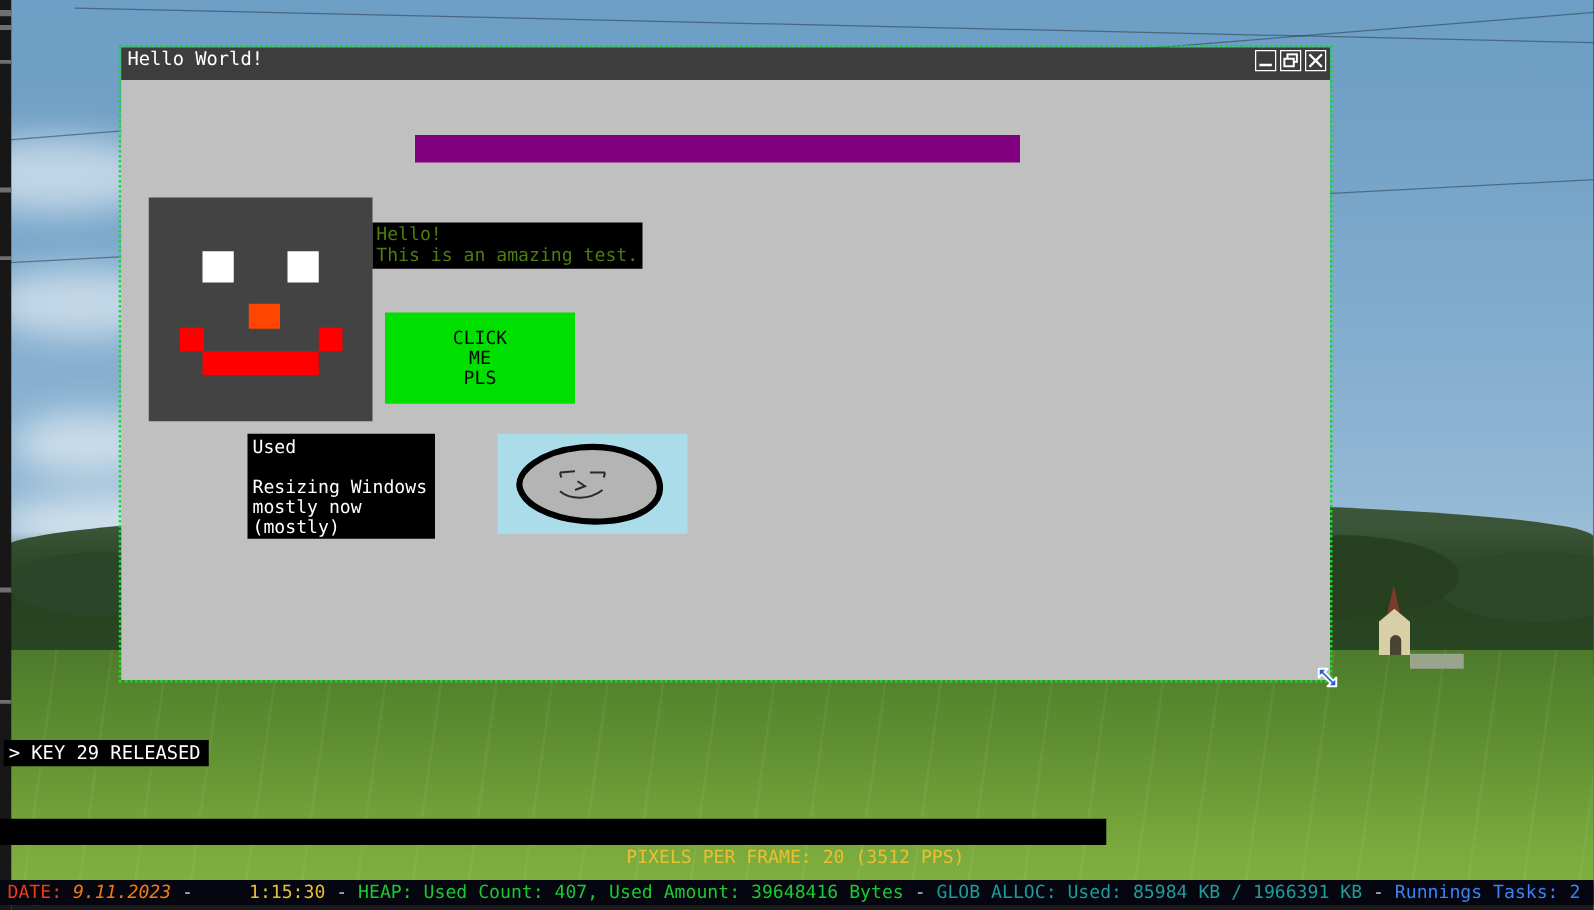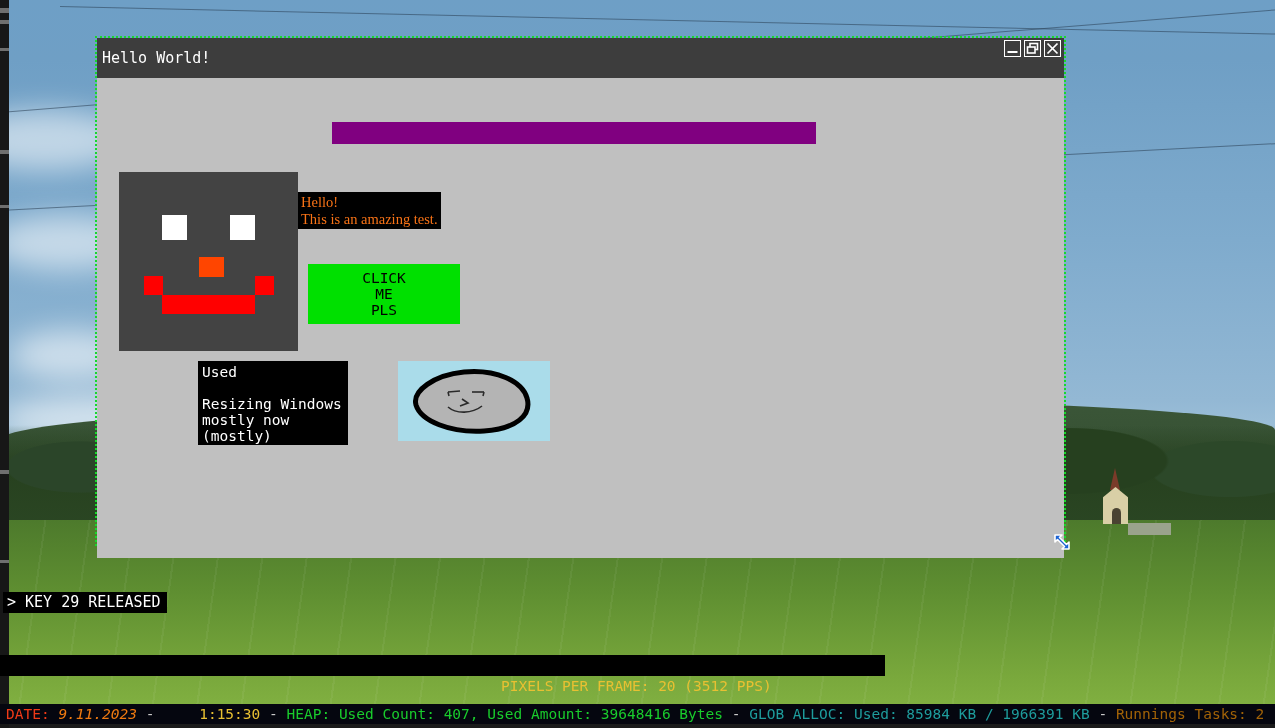--- a/index.html
+++ b/index.html
@@ -118,24 +118,23 @@
   #window {
     position: absolute;
     left: 95px; top: 36px;
     width: 971px; height: 510px;
     border: 2px dotted #17d92b;
     box-sizing: border-box;
     z-index: 10;
   }
   #titlebar {
     position: relative;
-    height: 40px;
+    height: 26px;
     background: #3d3d3d;
     display: flex;
-    align-items: center;
   }
   #window-title {
     color: #ffffff;
     font-size: 15px;
     letter-spacing: 0px;
     padding-left: 5px;
     white-space: pre;
   }
   #window-buttons {
     position: absolute;
@@ -188,31 +187,30 @@
   }
   .mouth-piece { position: absolute; background: #ff0000; }
   #mouth-left   { left: 25px;  top: 104px; width: 19px; height: 19px; }
   #mouth-right  { left: 136px; top: 104px; width: 19px; height: 19px; }
   #mouth-bottom { left: 43px;  top: 123px; width: 93px; height: 19px; }
 
   #hello-text-box {
     position: absolute;
     left: 201px; top: 114px;
     background: #000000;
-    color: #f97316;
+    color: #4d7c0f;
     font-size: 14.5px;
     line-height: 17px;
     padding: 2px 3px 1px 3px;
     white-space: pre;
-    font-family: Liberation Serif, serif;
   }
   #click-button {
     position: absolute;
     left: 211px; top: 186px;
-    width: 152px; height: 60px;
+    width: 152px; height: 73px;
     background: #00e000;
     color: #000000;
     font-size: 14.5px;
     line-height: 16px;
     display: flex;
     flex-direction: column;
     align-items: center;
     justify-content: center;
     cursor: pointer;
     white-space: pre;
@@ -299,21 +297,21 @@
     z-index: 9;
     padding-left: 6px;
     box-sizing: border-box;
   }
   #status-bar span { white-space: pre; }
   .c-red    { color: #f03a17; }
   .c-orange { color: #f07a10; font-style: italic; }
   .c-yellow { color: #e8c032; margin-left: 36px; }
   .c-green  { color: #19cc2c; text-align: right; }
   .c-teal   { color: #1e9c9c; }
-  .c-lime   { color: #a16207; }
+  .c-lime   { color: #3b82f6; }
   .c-dash   { color: #c9c9c9; }
 </style>
 </head>
 <body>
 
 <div id="screen">
 
   <div id="wallpaper">
     <div class="sky-cloud" style="left:-40px;  top:110px; width:170px; height:60px;"></div>
     <div class="sky-cloud" style="left:-10px;  top:215px; width:150px; height:55px;"></div>

